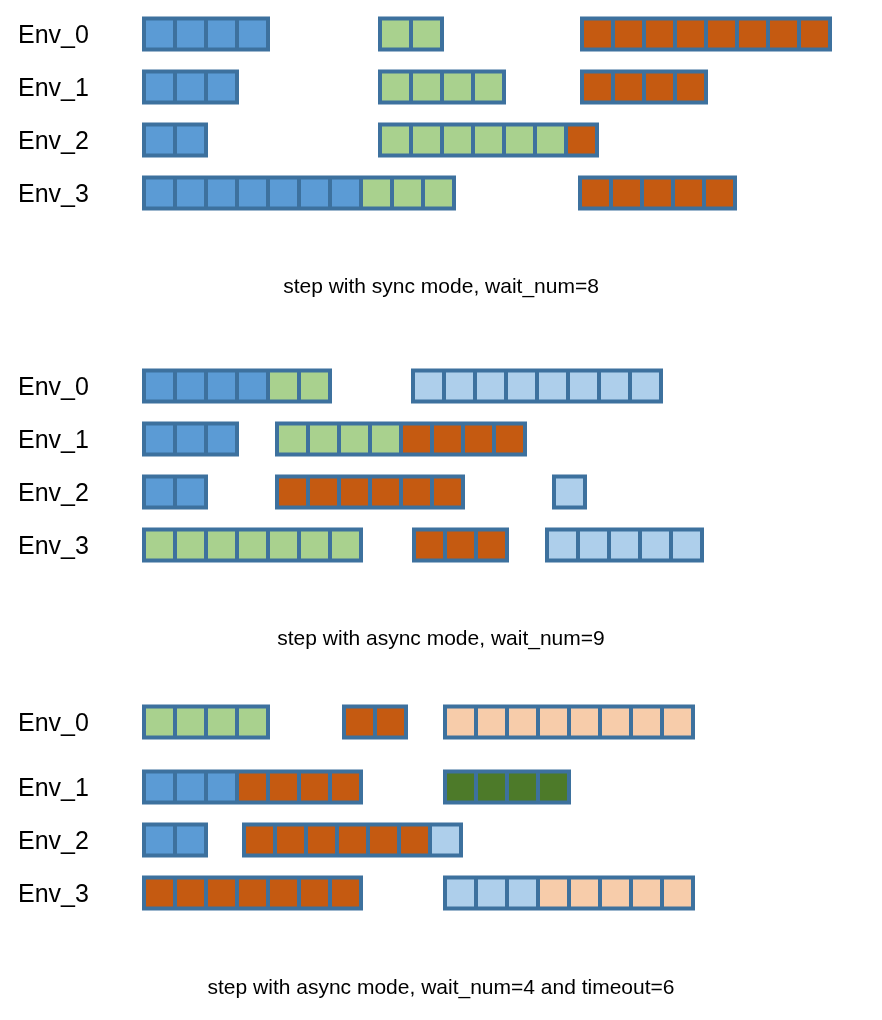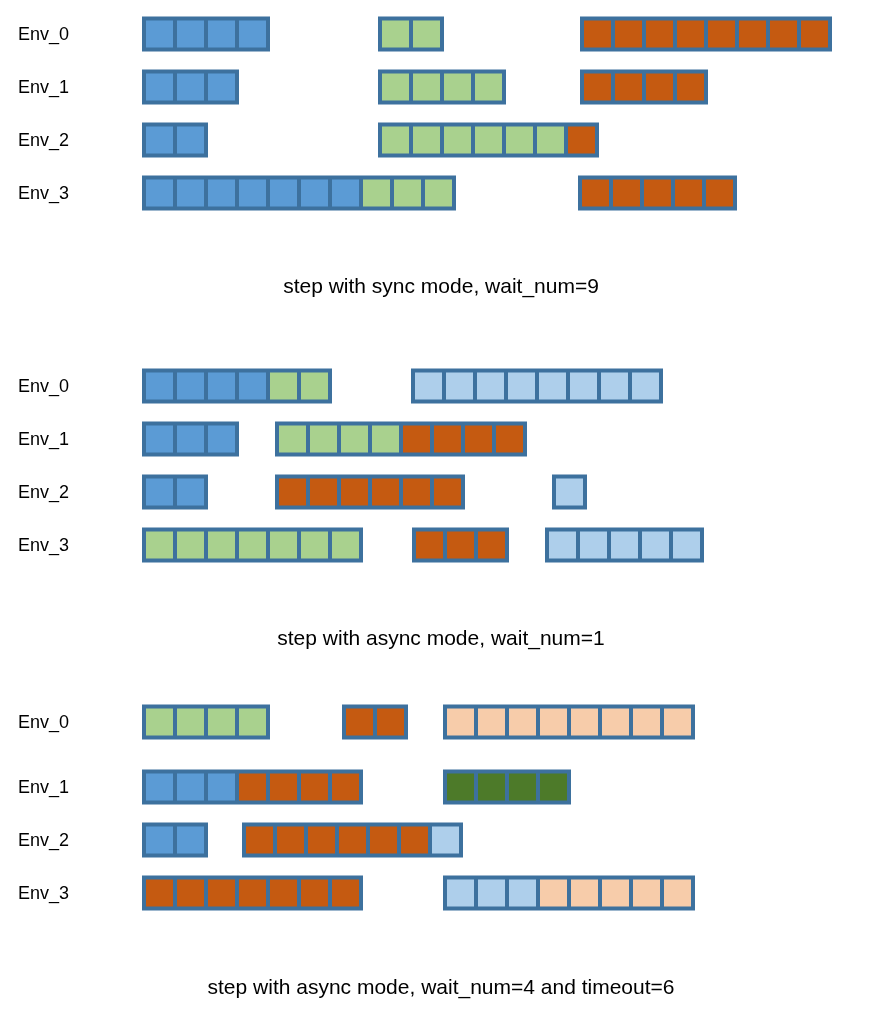--- a/index.html
+++ b/index.html
@@ -28,21 +28,21 @@
     position: absolute;
     left: 0;
     width: 882px;
     height: 44px;
   }
   .row-label {
     position: absolute;
     left: 18px;
     top: 50%;
     transform: translateY(-50%);
-    font-size: 18px;
+    font-size: 25px;
     line-height: 1;
     color: #000000;
     white-space: nowrap;
     letter-spacing: 0px;
   }
   .group {
     position: absolute;
     top: 50%;
     transform: translateY(-50%);
     background: #3d719e;
@@ -145,21 +145,21 @@
           <div class="cell" style="background: rgb(169, 209, 142);"></div>
         </div>
         <div class="group" style="left: 578px; background: rgb(61, 113, 158);">
           <div class="cell" style="background: rgb(197, 90, 17);"></div>
           <div class="cell" style="background: rgb(197, 90, 17);"></div>
           <div class="cell" style="background: rgb(197, 90, 17);"></div>
           <div class="cell" style="background: rgb(197, 90, 17);"></div>
           <div class="cell" style="background: rgb(197, 90, 17);"></div>
         </div>
       </div>
-      <div class="caption" style="top: 274px;">step with sync mode, wait_num=9</div>
+      <div class="caption" style="top: 274px;">step with sync mode, wait_num=8</div>
     </div>
     <div class="panel" style="top: 0px;">
       <div class="row" style="top: 364px;">
         <div class="row-label">Env_0</div>
         <div class="group" style="left: 142px; background: rgb(61, 113, 158);">
           <div class="cell" style="background: rgb(91, 155, 213);"></div>
           <div class="cell" style="background: rgb(91, 155, 213);"></div>
           <div class="cell" style="background: rgb(91, 155, 213);"></div>
           <div class="cell" style="background: rgb(91, 155, 213);"></div>
           <div class="cell" style="background: rgb(169, 209, 142);"></div>
@@ -229,21 +229,21 @@
           <div class="cell" style="background: rgb(197, 90, 17);"></div>
         </div>
         <div class="group" style="left: 545px; background: rgb(61, 113, 158);">
           <div class="cell" style="background: rgb(174, 207, 235);"></div>
           <div class="cell" style="background: rgb(174, 207, 235);"></div>
           <div class="cell" style="background: rgb(174, 207, 235);"></div>
           <div class="cell" style="background: rgb(174, 207, 235);"></div>
           <div class="cell" style="background: rgb(174, 207, 235);"></div>
         </div>
       </div>
-      <div class="caption" style="top: 626px;">step with async mode, wait_num=1</div>
+      <div class="caption" style="top: 626px;">step with async mode, wait_num=9</div>
     </div>
     <div class="panel" style="top: 0px;">
       <div class="row" style="top: 700px;">
         <div class="row-label">Env_0</div>
         <div class="group" style="left: 142px; background: rgb(61, 113, 158);">
           <div class="cell" style="background: rgb(169, 209, 142);"></div>
           <div class="cell" style="background: rgb(169, 209, 142);"></div>
           <div class="cell" style="background: rgb(169, 209, 142);"></div>
           <div class="cell" style="background: rgb(169, 209, 142);"></div>
         </div>

